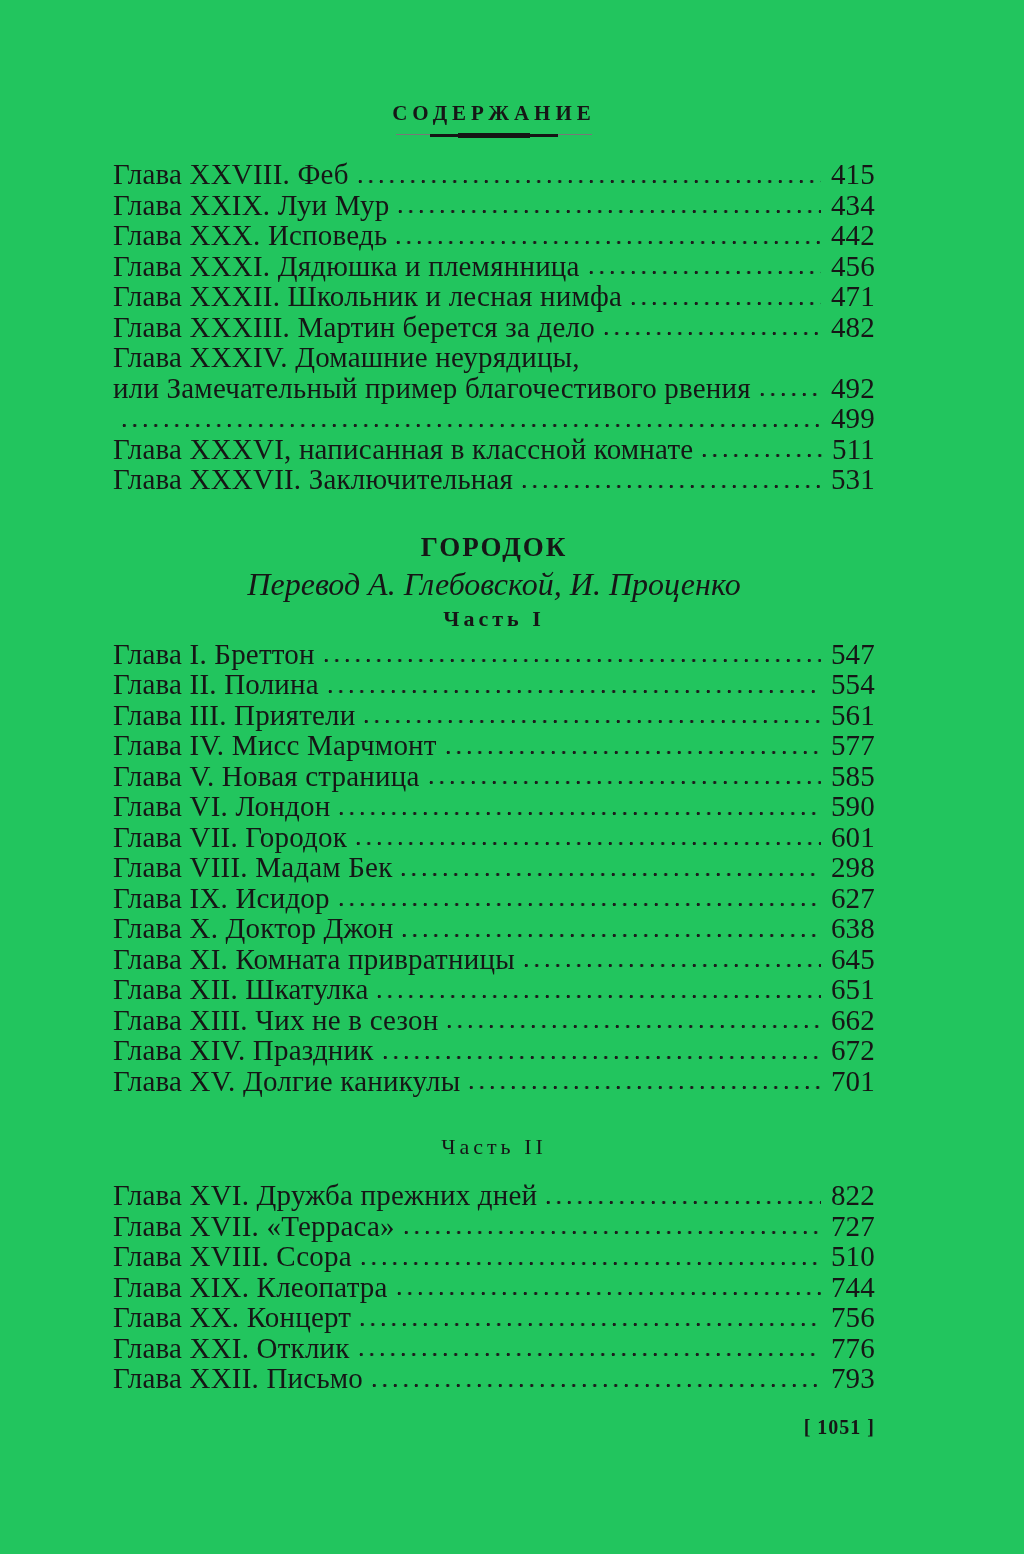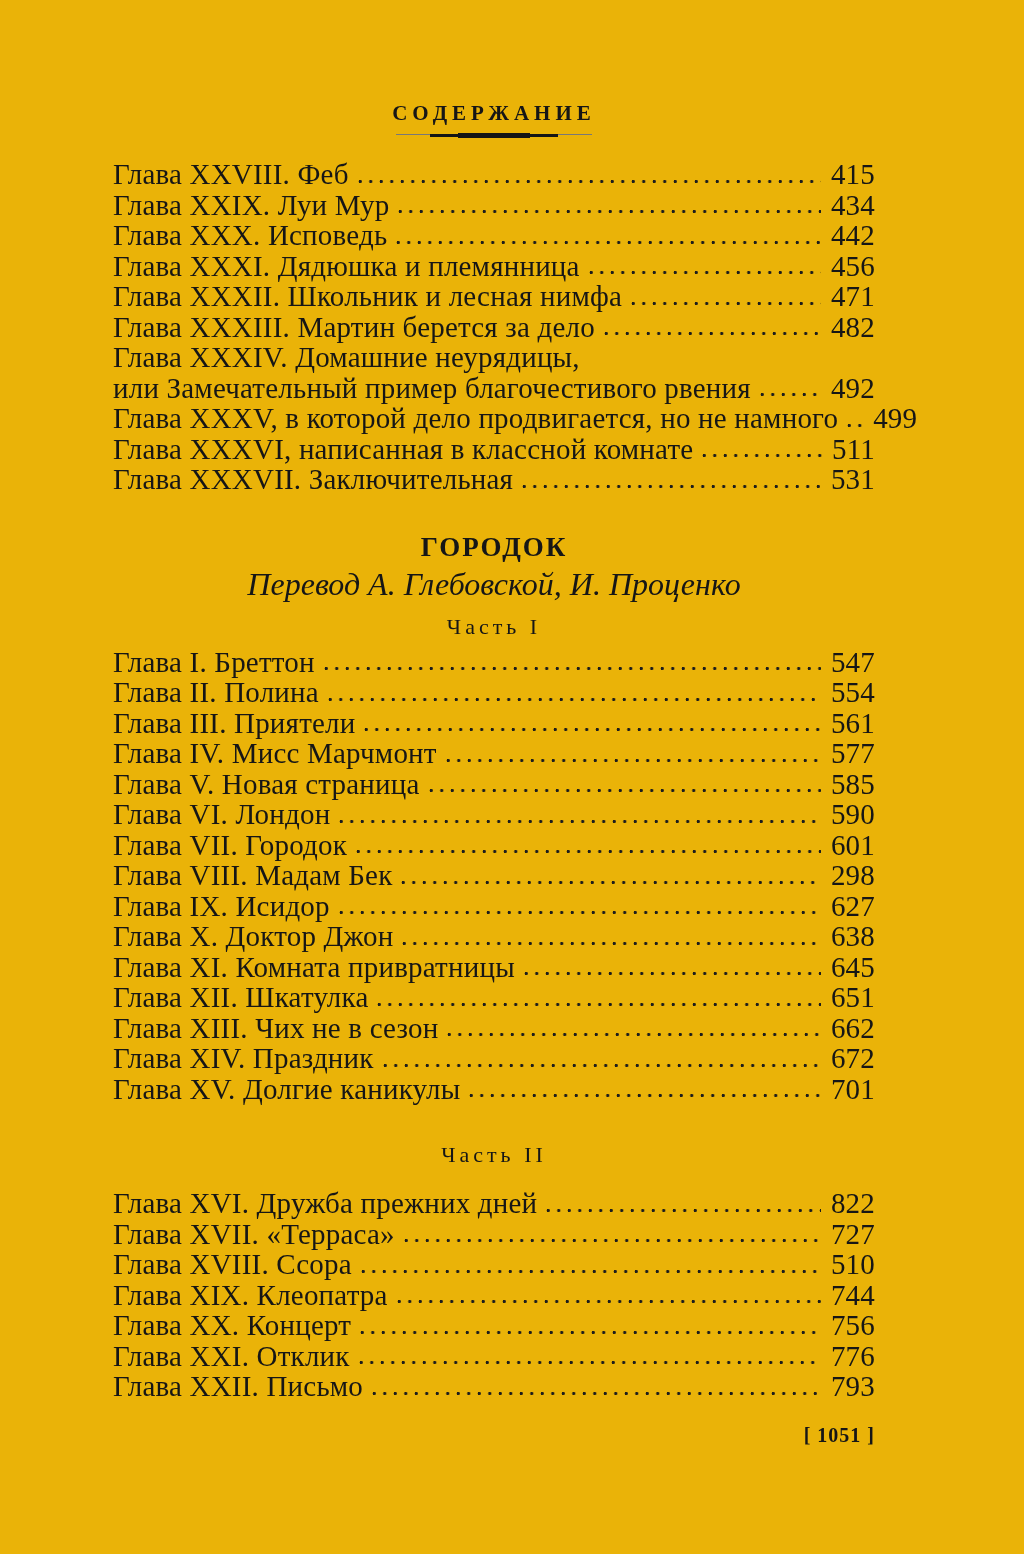--- a/index.html
+++ b/index.html
@@ -2,21 +2,21 @@
 <html><head>
 <meta charset="utf-8">
 <style>
   html, body { margin: 0; padding: 0; background: #ffffff; }
   .page {
     position: relative;
     width: 1024px;
     min-height: 1554px;
     box-sizing: border-box;
     padding: 101px 149px 40px 113px;
-    background: #eab308;
+    background: #22c55e;
     color: #161616;
     font-family: "Liberation Serif", "DejaVu Serif", serif;
   }
   .contents-title {
     margin: 0;
     text-align: center;
     font-size: 21px;
     font-weight: bold;
     letter-spacing: 5px;
     line-height: 24px;
@@ -71,21 +71,21 @@
     line-height: 30px;
   }
   .part-heading {
     margin: 0;
     text-align: center;
     font-weight: normal;
     font-size: 22px;
     letter-spacing: 4px;
     line-height: 27px;
   }
-  .part-heading.part1 { margin-top: 14px; }
+  .part-heading.part1 { margin-top: 6px; font-weight: bold; }
   .part-heading.part2 { margin-top: 37px; }
   .folio {
     margin-top: 21px;
     text-align: right;
     font-weight: bold;
     font-size: 20px;
     letter-spacing: 1px;
     line-height: 24px;
   }
 </style>
@@ -141,21 +141,20 @@
     <span class="toc-page"></span>
   </div>
 
   <div class="toc-row">
     <span class="toc-label">или Замечательный пример благочестивого рвения</span>
     <span class="toc-dots"></span>
     <span class="toc-page">492</span>
   </div>
 
   <div class="toc-row">
-    <span class="toc-label">Глава XXXV, в которой дело продвигается, но не намного</span>
     <span class="toc-dots"></span>
     <span class="toc-page">499</span>
   </div>
 
   <div class="toc-row">
     <span class="toc-label">Глава XXXVI, написанная в классной комнате</span>
     <span class="toc-dots"></span>
     <span class="toc-page">511</span>
   </div>
 

